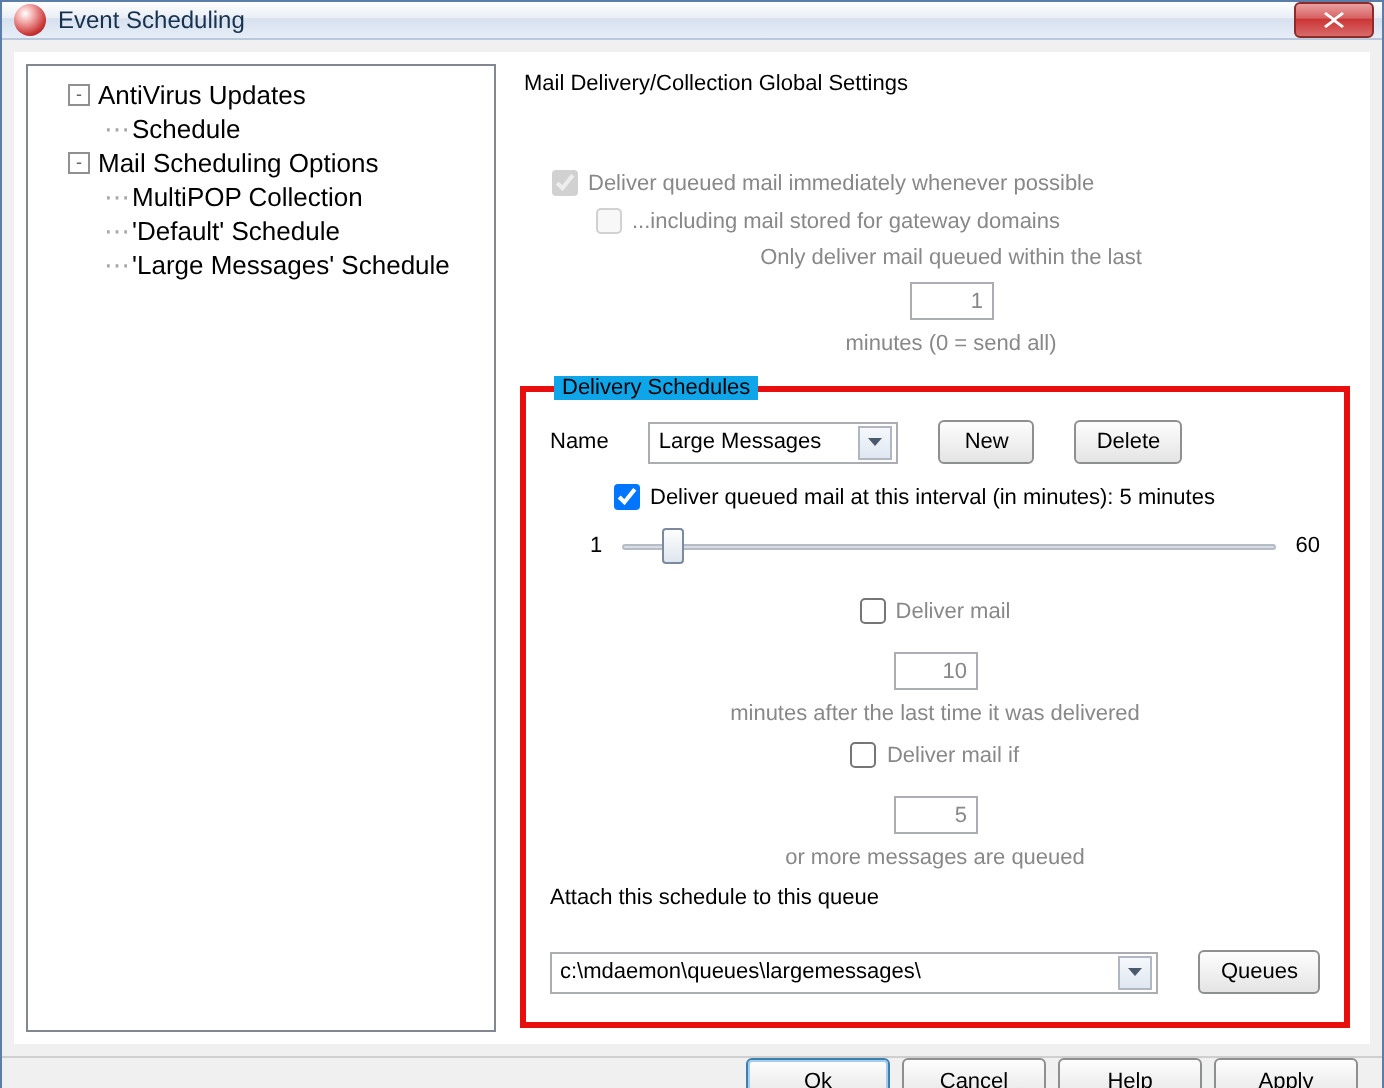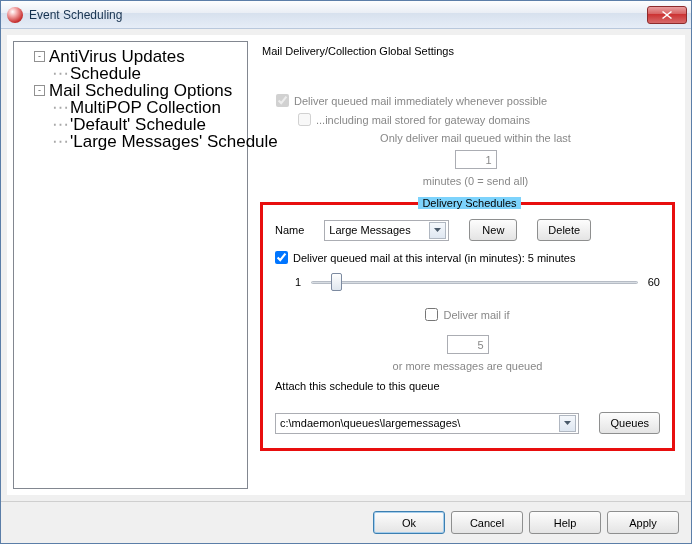--- a/index.html
+++ b/index.html
@@ -52,61 +52,60 @@
     position: relative;
     display: flex;
     gap: 8px;
     padding: 6px;
   }
   .tree {
     width: 235px;
     border: 1px solid #828790;
     background: #fff;
     padding: 6px 4px;
-    font-size: 17px;
+    font-size: 13px;
     color: #000;
   }
   .tree ul { list-style: none; margin: 0; padding: 0; }
   .tree li { margin: 0; padding: 0; }
   .tree-row { display: flex; align-items: center; height: 17px; position: relative; }
   .tw { width: 11px; height: 11px; border: 1px solid #919191; background:#fff; color:#5a5a5a; text-align:center; line-height:9px; font-size:9px; margin-right:4px; flex:0 0 auto; user-select:none;}
   .tw::before { content:"-"; }
   .indent1 { padding-left: 16px; }
   .indent2 { padding-left: 34px; }
   .dots { color:#a8a8a8; margin-right:2px; letter-spacing:-1px; }
   .right {
     flex: 1 1 auto;
     position: relative;
     padding: 2px 4px;
   }
   .gs-title { color:#000; margin: 2px 0 6px 2px; }
   .gs-body { padding-left: 16px; color:#888;margin-top:37px; }
   .chk { display:inline-flex; align-items:center; gap:5px; margin-bottom:6px; }
   .chk input[type=checkbox] { margin:0; width:13px; height:13px; }
   .chk.disabled { color:#888; }
-  .chk.enabled { color:#000; }
+  .chk.enabled { color:#000;margin-left:32px; }
   .inline-row { display:flex; align-items:center; gap:6px; margin-bottom:6px;flex-direction:column; }
   .small-num {
     width: 42px; height:19px; border:1px solid #abadb3; background:#fff;
     text-align:right; padding:1px 4px; font-family:inherit; font-size:11px;
   }
   .small-num[disabled]{ color:#888; background:#fff; }
   fieldset.sched {
     border: 3px solid #e80e0e;
     margin: 10px 0 0 0;
     padding: 10px 12px 14px 12px;
     background: #fff;
   }
   fieldset.sched legend {
     padding: 0 4px;
     color:#000;
-    background:#7dd3fc;
+    background:#0ea5e9;
     font-size:11px;
     margin-left: 2px;
-    text-align: center;
   }
   .row { display:flex; align-items:center; gap:20px; margin-bottom:10px; }
   .lbl { color:#000; }
   .combo {
     display:inline-flex; align-items:center;
     border:1px solid #abadb3; background:#fff; height:21px;
     padding: 0 2px 0 4px;
   }
   .combo-text { min-width: 100px; padding-right:6px; }
   .combo-arrow {
@@ -247,20 +246,28 @@
             <div class="rail"></div>
             <div class="slider-thumb"></div>
           </div>
           <span>60</span>
         </div>
 
         <div class="opts">
           <div class="inline-row">
             <label class="chk disabled">
               <input type="checkbox" style="">
+              <span class="disabled-text">Deliver mail</span>
+            </label>
+            <input class="small-num" disabled="" value="10" style="">
+            <span class="disabled-text">minutes after the last time it was delivered</span>
+          </div>
+          <div class="inline-row">
+            <label class="chk disabled">
+              <input type="checkbox" style="">
               <span class="disabled-text">Deliver mail if</span>
             </label>
             <input class="small-num" disabled="" value="5" style="">
             <span class="disabled-text">or more messages are queued</span>
           </div>
         </div>
 
         <div class="attach-label">Attach this schedule to this queue</div>
         <div class="row" style="margin-bottom:0;margin-top:20px;">
           <div class="combo queue-combo">

